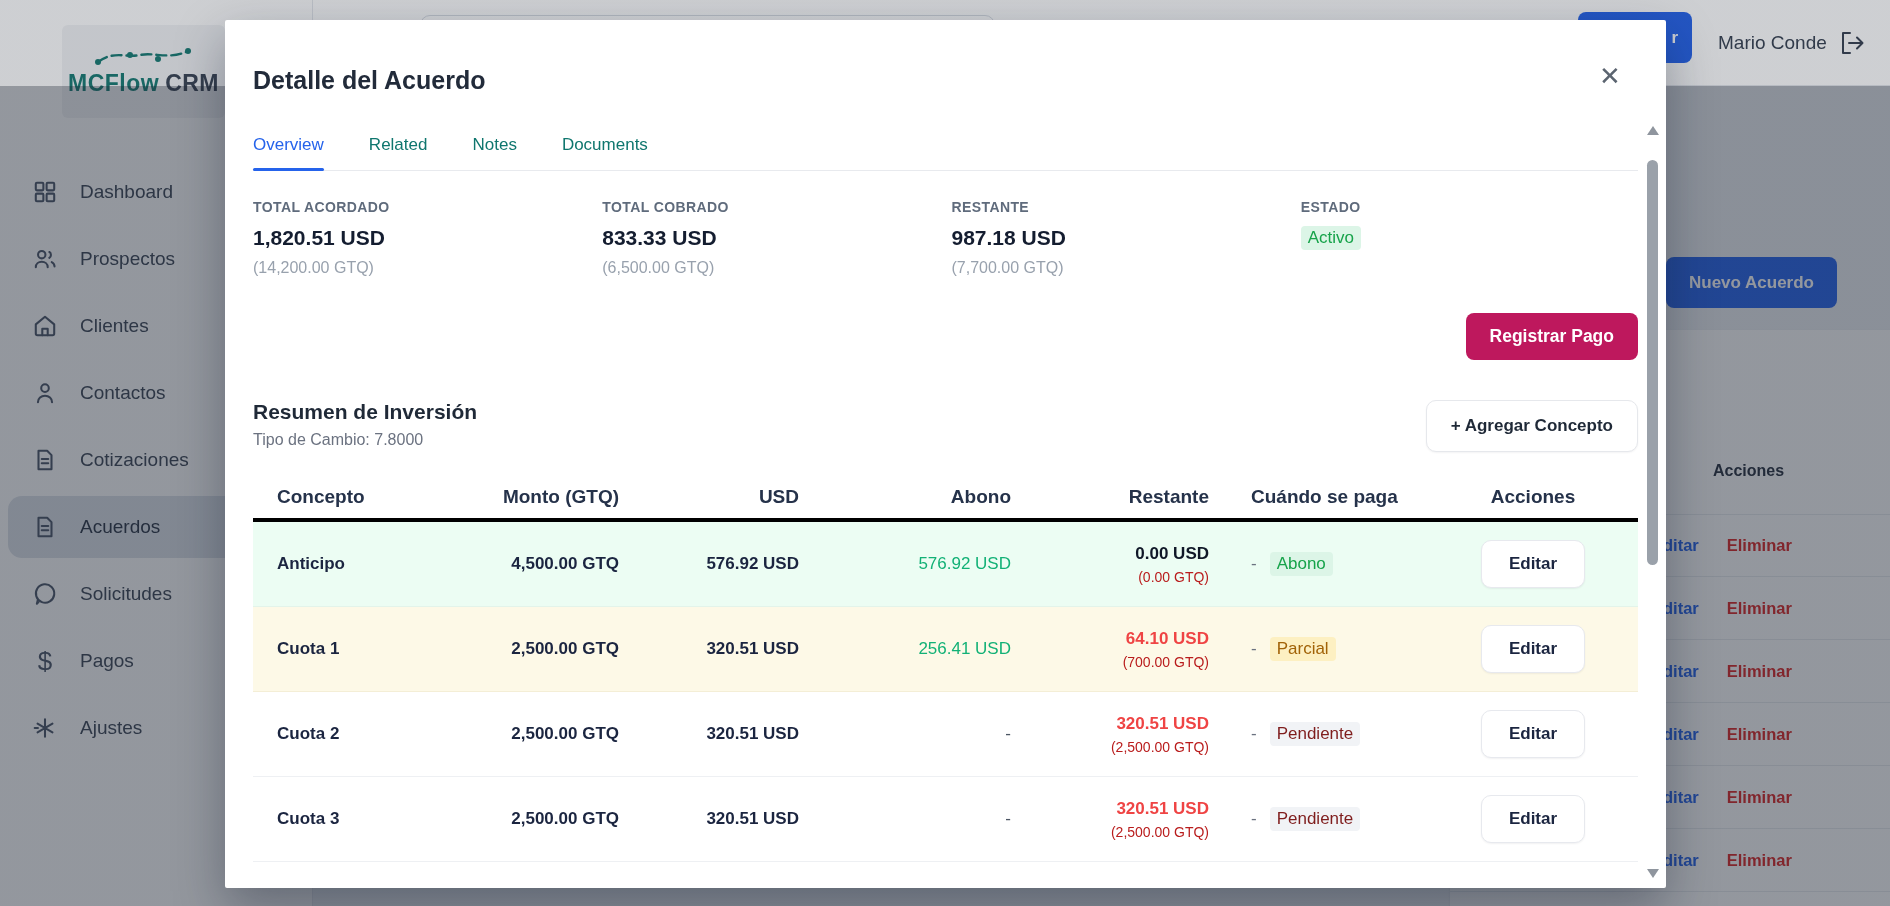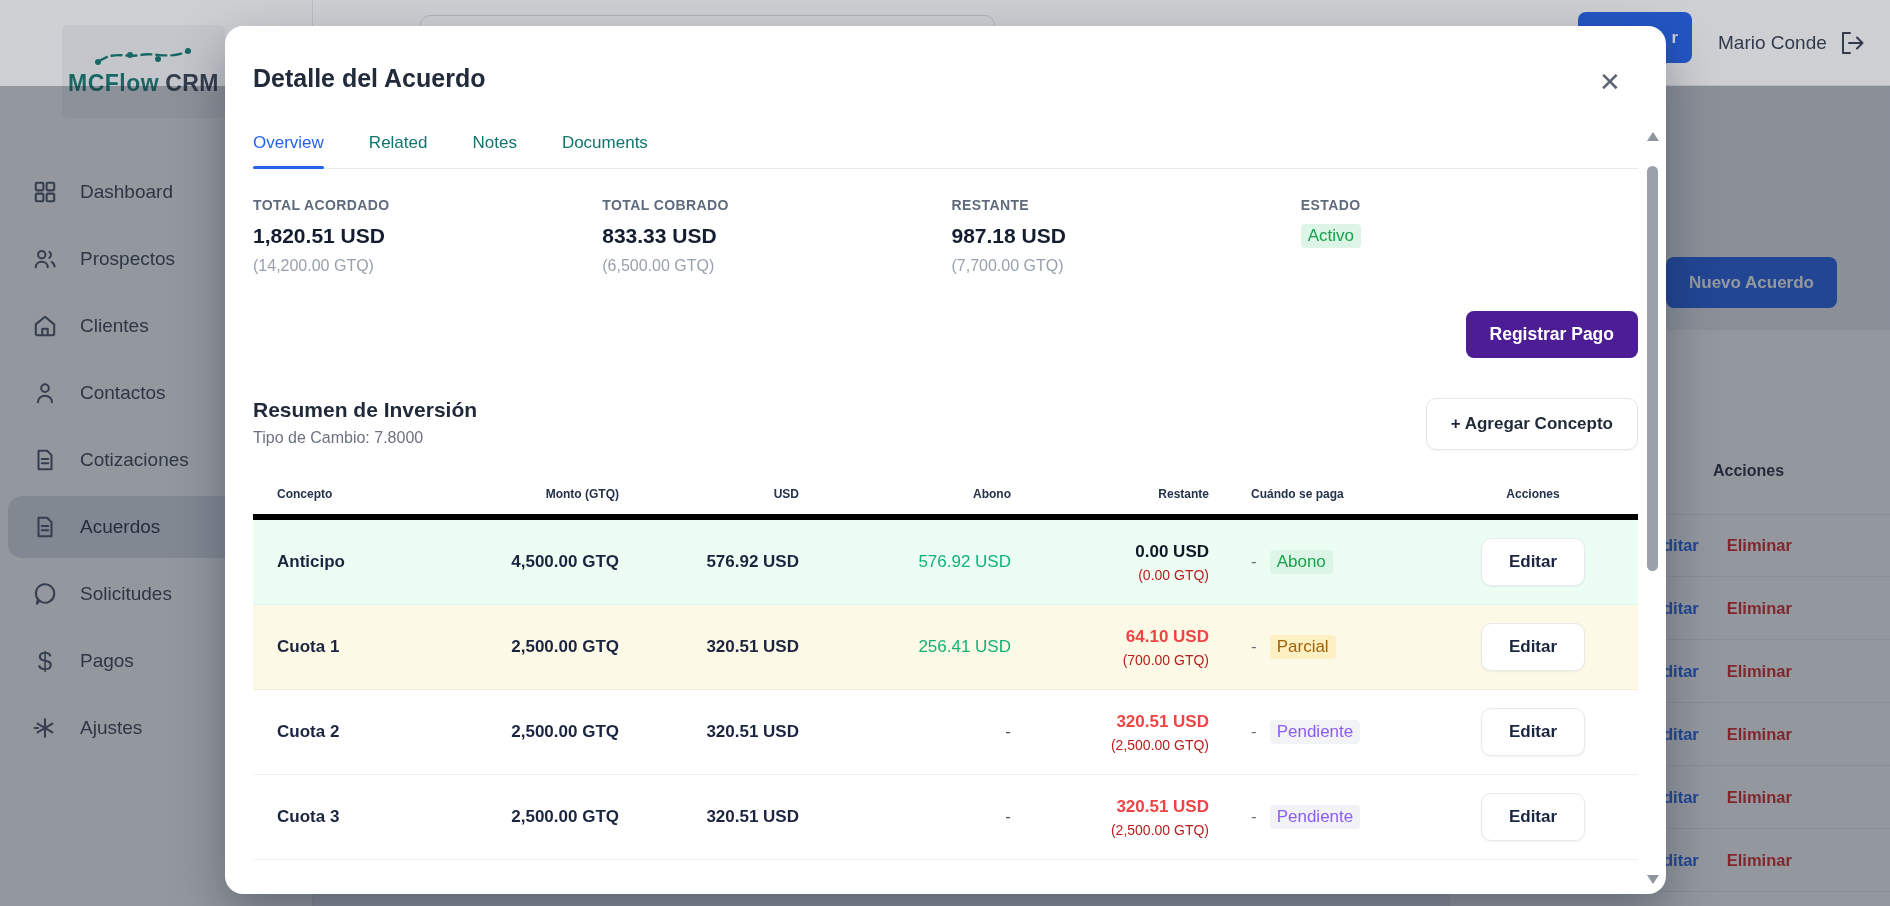--- a/index.html
+++ b/index.html
@@ -33,49 +33,49 @@
   .bg-rows { position:absolute; left:0; top:184px; right:0; }
   .bg-row { height:63px; display:flex; align-items:center; border-bottom:1px solid #e9ecef; }
   .bg-row:first-child { border-top:1px solid #e9ecef; }
   .lnk-edit { margin-left:202px; color:#2563eb; font-size:16.5px; font-weight:600; cursor:pointer; }
   .lnk-del { margin-left:28px; color:#dc2626; font-size:16.5px; font-weight:600; cursor:pointer; }
 
   
   .overlay { position:absolute; inset:0; z-index:10; background:linear-gradient(to bottom, rgba(30,38,52,.22) 0, rgba(30,38,52,.22) 86px, rgba(30,38,52,.48) 86px, rgba(30,38,52,.48) 100%); }
 
   
-  .modal { position:absolute; left:225px; top:26px; width:1441px; height:868px; background:#ffffff; border-radius:18px; z-index:20; box-shadow:0 20px 50px rgba(15,23,42,.35); padding:0 28px; overflow:hidden; }
+  .modal { position:absolute; left:225px; top:20px; width:1441px; height:868px; background:#ffffff; border-radius:2px; z-index:20; box-shadow:0 20px 50px rgba(15,23,42,.35); padding:8px 28px; overflow:hidden; }
   .m-title { padding-top:38px; font-size:25px; font-weight:600; color:#222b3a; }
   .m-close { position:absolute; top:40px; right:40px; width:32px; height:32px; background:none; border:none; font-size:26px; color:#5b6470; cursor:pointer; line-height:32px; font-family:inherit; }
   .tabs { margin-top:40px; display:flex; border-bottom:1px solid #e8eaee; }
   .tab { margin-right:45px; padding-bottom:15px; font-size:17px; color:#0f766e; cursor:pointer; position:relative; }
   .tab.active { color:#2563eb; font-weight:500; }
   .tab.active::after { content:""; position:absolute; left:0; right:0; bottom:-1px; height:3px; background:#2563eb; border-radius:2px; }
 
   .stats { margin-top:28px; display:grid; grid-template-columns:repeat(4,1fr);gap:12px; }
   .stat .lbl { font-size:14px; font-weight:600; color:#5f6b7c; letter-spacing:.4px; }
   .stat .val { margin-top:11px; font-size:21px; font-weight:700; color:#141d30; }
   .stat .sub { margin-top:9px; font-size:16px; color:#98a1ad; }
   .badge { display:inline-block; padding:2px 7px; border-radius:4px; font-size:17px; }
   .b-green { color:#16a34a; background:#dcf5e7; }
   .b-amber { color:#a16207; background:#fdf0c2; }
-  .b-gray  { color:#8b5cf6; background:#f1f3f6; }
+  .b-gray  { color:#7f1d1d; background:#f1f3f6; }
   .stat .badge { margin-top:11px; }
 
   .pay-row { display:flex; justify-content:flex-end; margin-top:36px; }
-  .btn-primary { background:#4c1d95; color:#fff; border:none; border-radius:8px; padding:13px 24px; font-size:17.5px; font-weight:600; cursor:pointer; font-family:inherit; }
+  .btn-primary { background:#be185d; color:#fff; border:none; border-radius:8px; padding:13px 24px; font-size:17.5px; font-weight:600; cursor:pointer; font-family:inherit; }
 
   .section-row { margin-top:40px; display:flex; justify-content:space-between; }
   .sec-title { font-size:21px; font-weight:600; color:#1f2937; }
   .sec-sub { margin-top:7px; font-size:16px; color:#6b7280; }
   .btn-outline { background:#fff; border:1px solid #e6e8ec; border-radius:10px; padding:15px 24px; font-size:17px; font-weight:600; color:#1f2937; cursor:pointer; box-shadow:0 1px 2px rgba(16,24,40,.05); font-family:inherit; }
 
   .itable { margin-top:24px; }
   .trow { display:grid; grid-template-columns:190px 190px 180px 212px 198px 205px 210px; align-items:center; }
-  .thead { height:46px; border-bottom:6px solid #000000; font-size:12px; font-weight:600; color:#25324a; }
+  .thead { height:46px; border-bottom:4px solid #000000; font-size:19px; font-weight:600; color:#25324a; }
   .c { padding-left:24px; }
   .r { text-align:right; padding-right:14px; }
   .l6 { padding-left:28px; }
   .cc { text-align:center; }
   .drow { height:85px; border-bottom:1px solid #eef0f3; font-size:17px; }
   .drow.row-green { background:#ecfdf3; border-bottom-color:#e3f4ea; }
   .drow.row-yellow { background:#fdf9e7; border-bottom-color:#f4eed6; }
   .concept { font-weight:600; color:#1b2540; }
   .num { font-weight:600; color:#1b2540; }
   .abono-green { color:#12b176; font-weight:500; }

